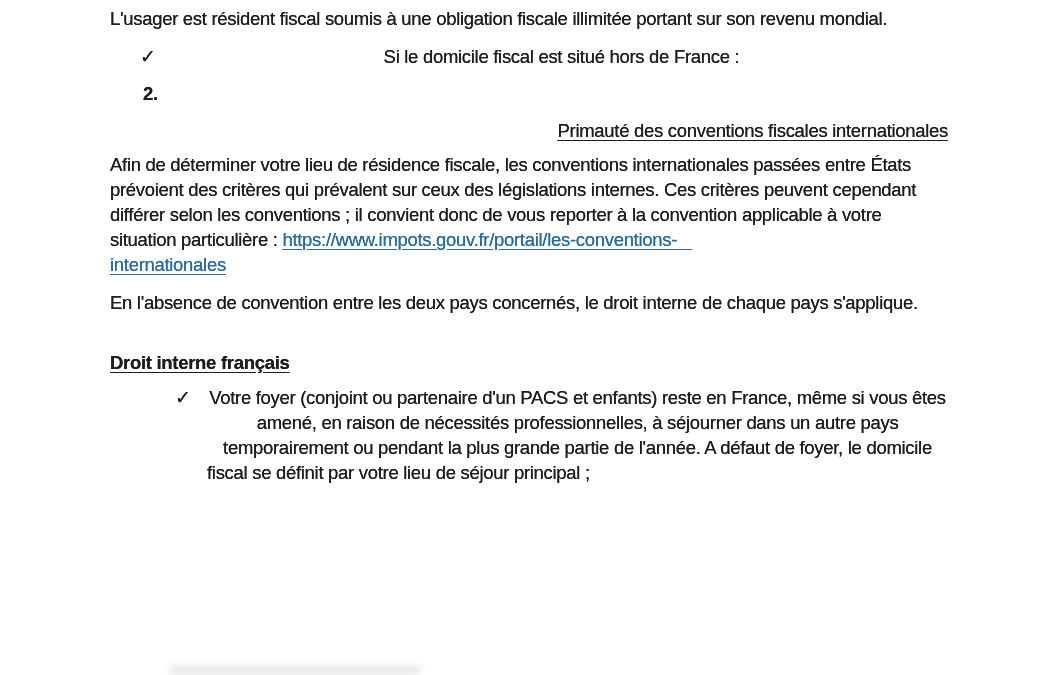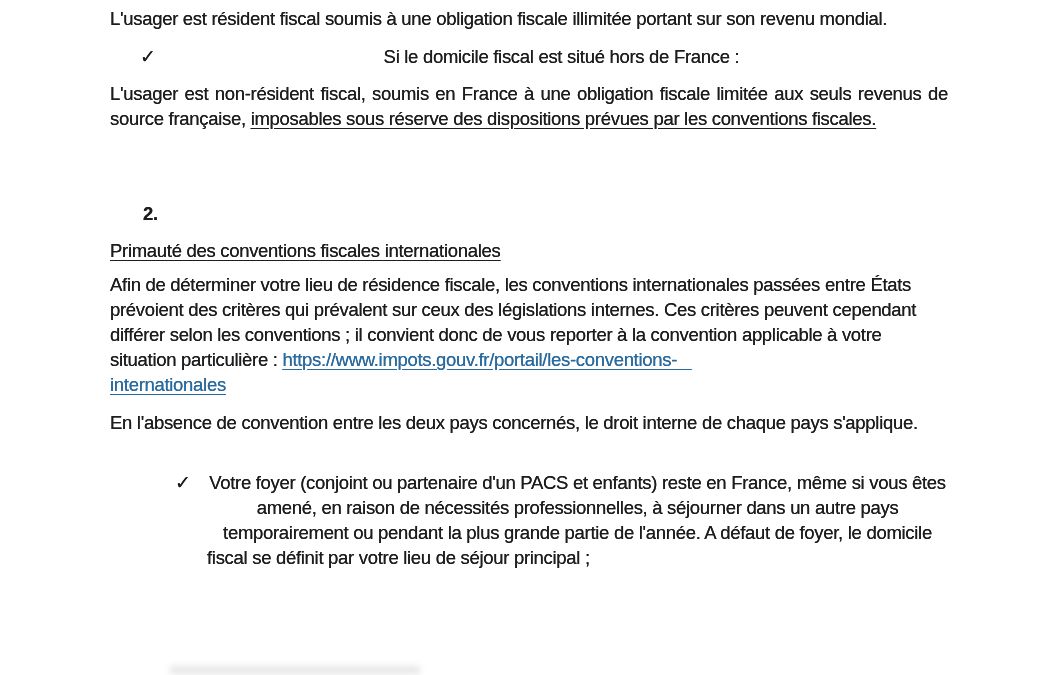--- a/index.html
+++ b/index.html
@@ -24,21 +24,21 @@
     padding: 6px 110px 0 110px;
   }
   p { margin: 0; }
   .oneline { white-space: nowrap; }
   .justify { text-align: justify; text-align-last: left; }
 
   .mb-sm   { margin-bottom: 12px; }
   .mb-med  { margin-bottom: 13px; }
   .mb-big  { margin-bottom: 35px; }
   .mb-h2   { margin-bottom: 10px; }
-  .mb-sub  { margin-bottom: 9px; }
+  .mb-sub  { margin-bottom: 9px; text-align: right; }
   .mb-huge { margin-bottom: 70px; }
 
   .bullet { display: flex; align-items: flex-start; }
   .bullet .marker {
     flex: 0 0 auto;
     font-weight: bold;
     font-size: 19px;
   }
   .bullet .btext { flex: 1 1 auto; text-align: center; }
   .b1 { margin-left: 30px; }
@@ -77,32 +77,32 @@
 
 <div class="sheet">
 
   <p class="oneline mb-med">L'usager est résident fiscal soumis à une obligation fiscale illimitée portant sur son revenu mondial.</p>
 
   <div class="bullet b1 mb-sm">
     <span class="marker">✓</span>
     <span class="btext">Si le domicile fiscal est situé hors de France :</span>
   </div>
 
-  <p class="justify mb-huge"><span>L'usager est non-résident fiscal, soumis en France à une obligation fiscale limitée aux seuls revenus de source française, </span><span class="u">imposables sous réserve des dispositions prévues par les conventions fiscales.</span></p>
 
   <div class="num-heading mb-sm">
     <span class="num">2.</span>
   </div>
 
   <p class="u mb-sub">Primauté des conventions fiscales internationales</p>
 
   <p class="mb-med"><span>Afin de déterminer votre lieu de résidence fiscale, les conventions internationales passées entre États prévoient des critères qui prévalent sur ceux des législations internes. Ces critères peuvent cependant différer selon les conventions ; il convient donc de vous reporter à la convention applicable à votre situation particulière : </span><a class="link"><span class="l1">https://www.impots.gouv.fr/portail/les-conventions-</span><br><span>internationales</span></a></p>
 
   <p class="oneline mb-big">En l'absence de convention entre les deux pays concernés, le droit interne de chaque pays s'applique.</p>
 
+  <p class="bold u mb-h2">Droit interne français</p>
 
 
   <div class="bullet b2">
     <span class="marker">✓</span>
     <span class="btext justify">Votre foyer (conjoint ou partenaire d'un PACS et enfants) reste en France, même si vous êtes amené, en raison de nécessités professionnelles, à séjourner dans un autre pays temporairement ou pendant la plus grande partie de l'année. A défaut de foyer, le domicile fiscal se définit par votre lieu de séjour principal ;</span>
   </div>
 
   <div class="scan-artifact"></div>
 
 </div>

